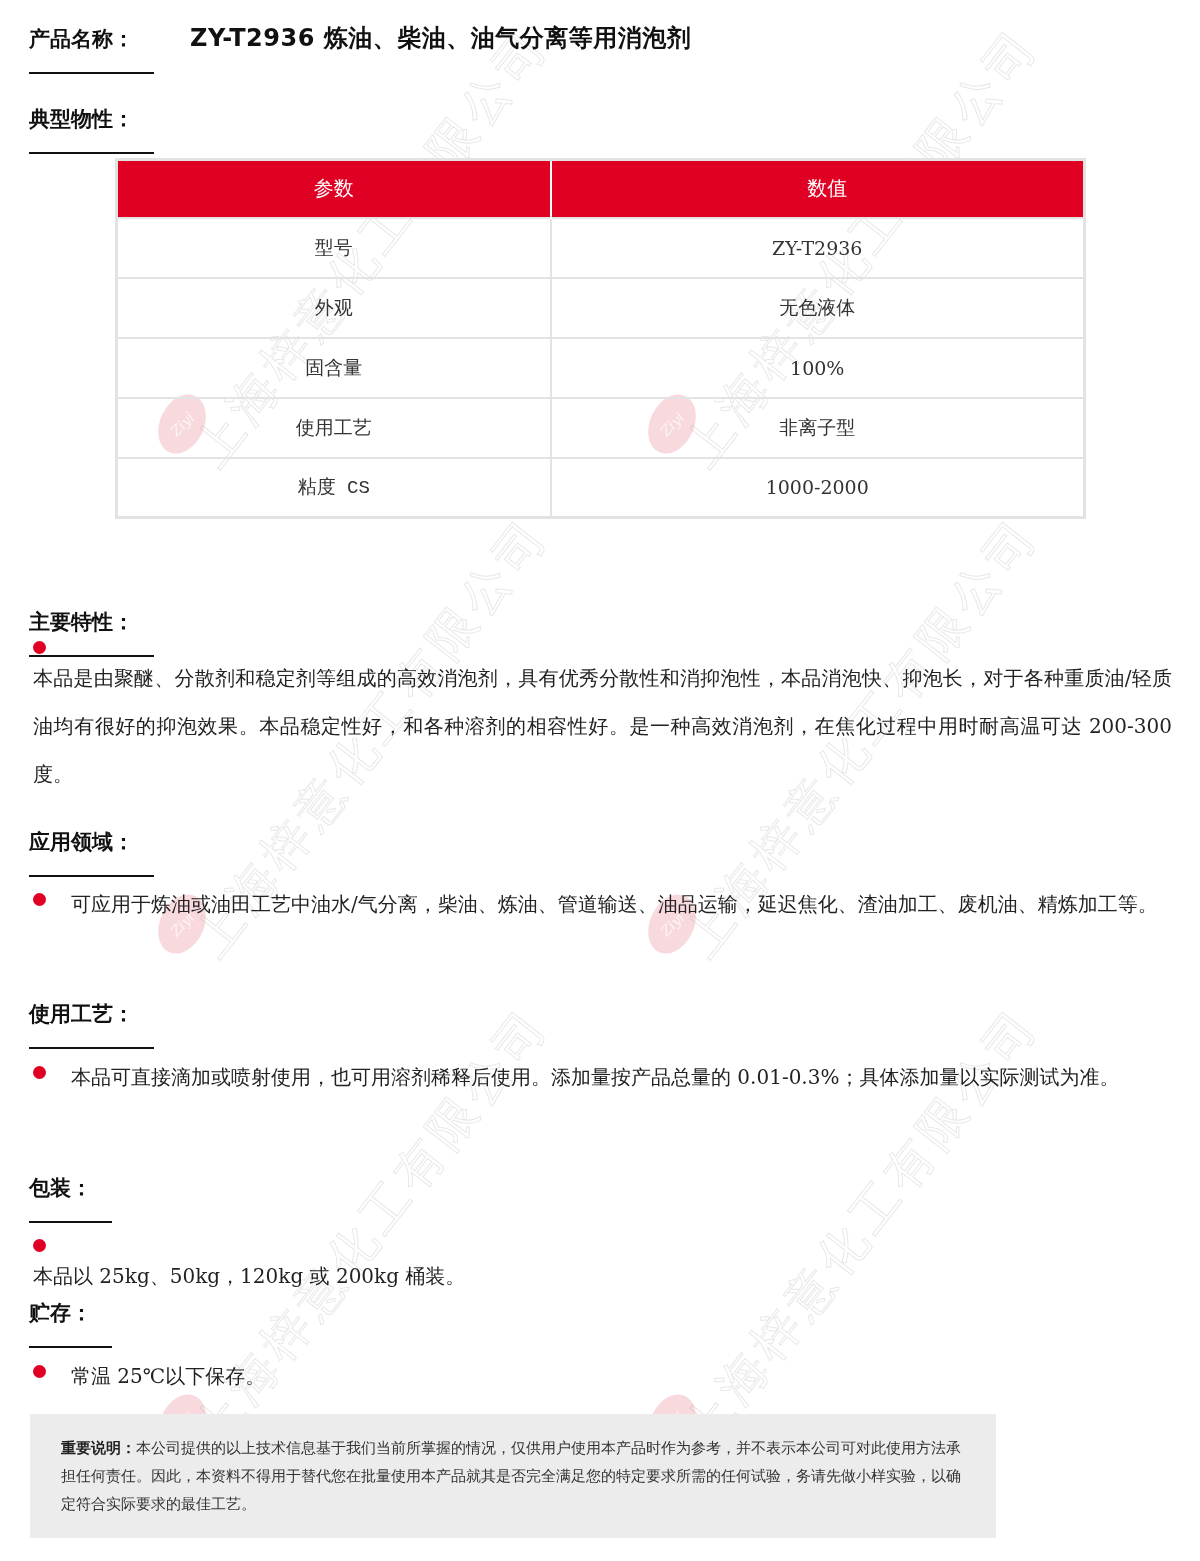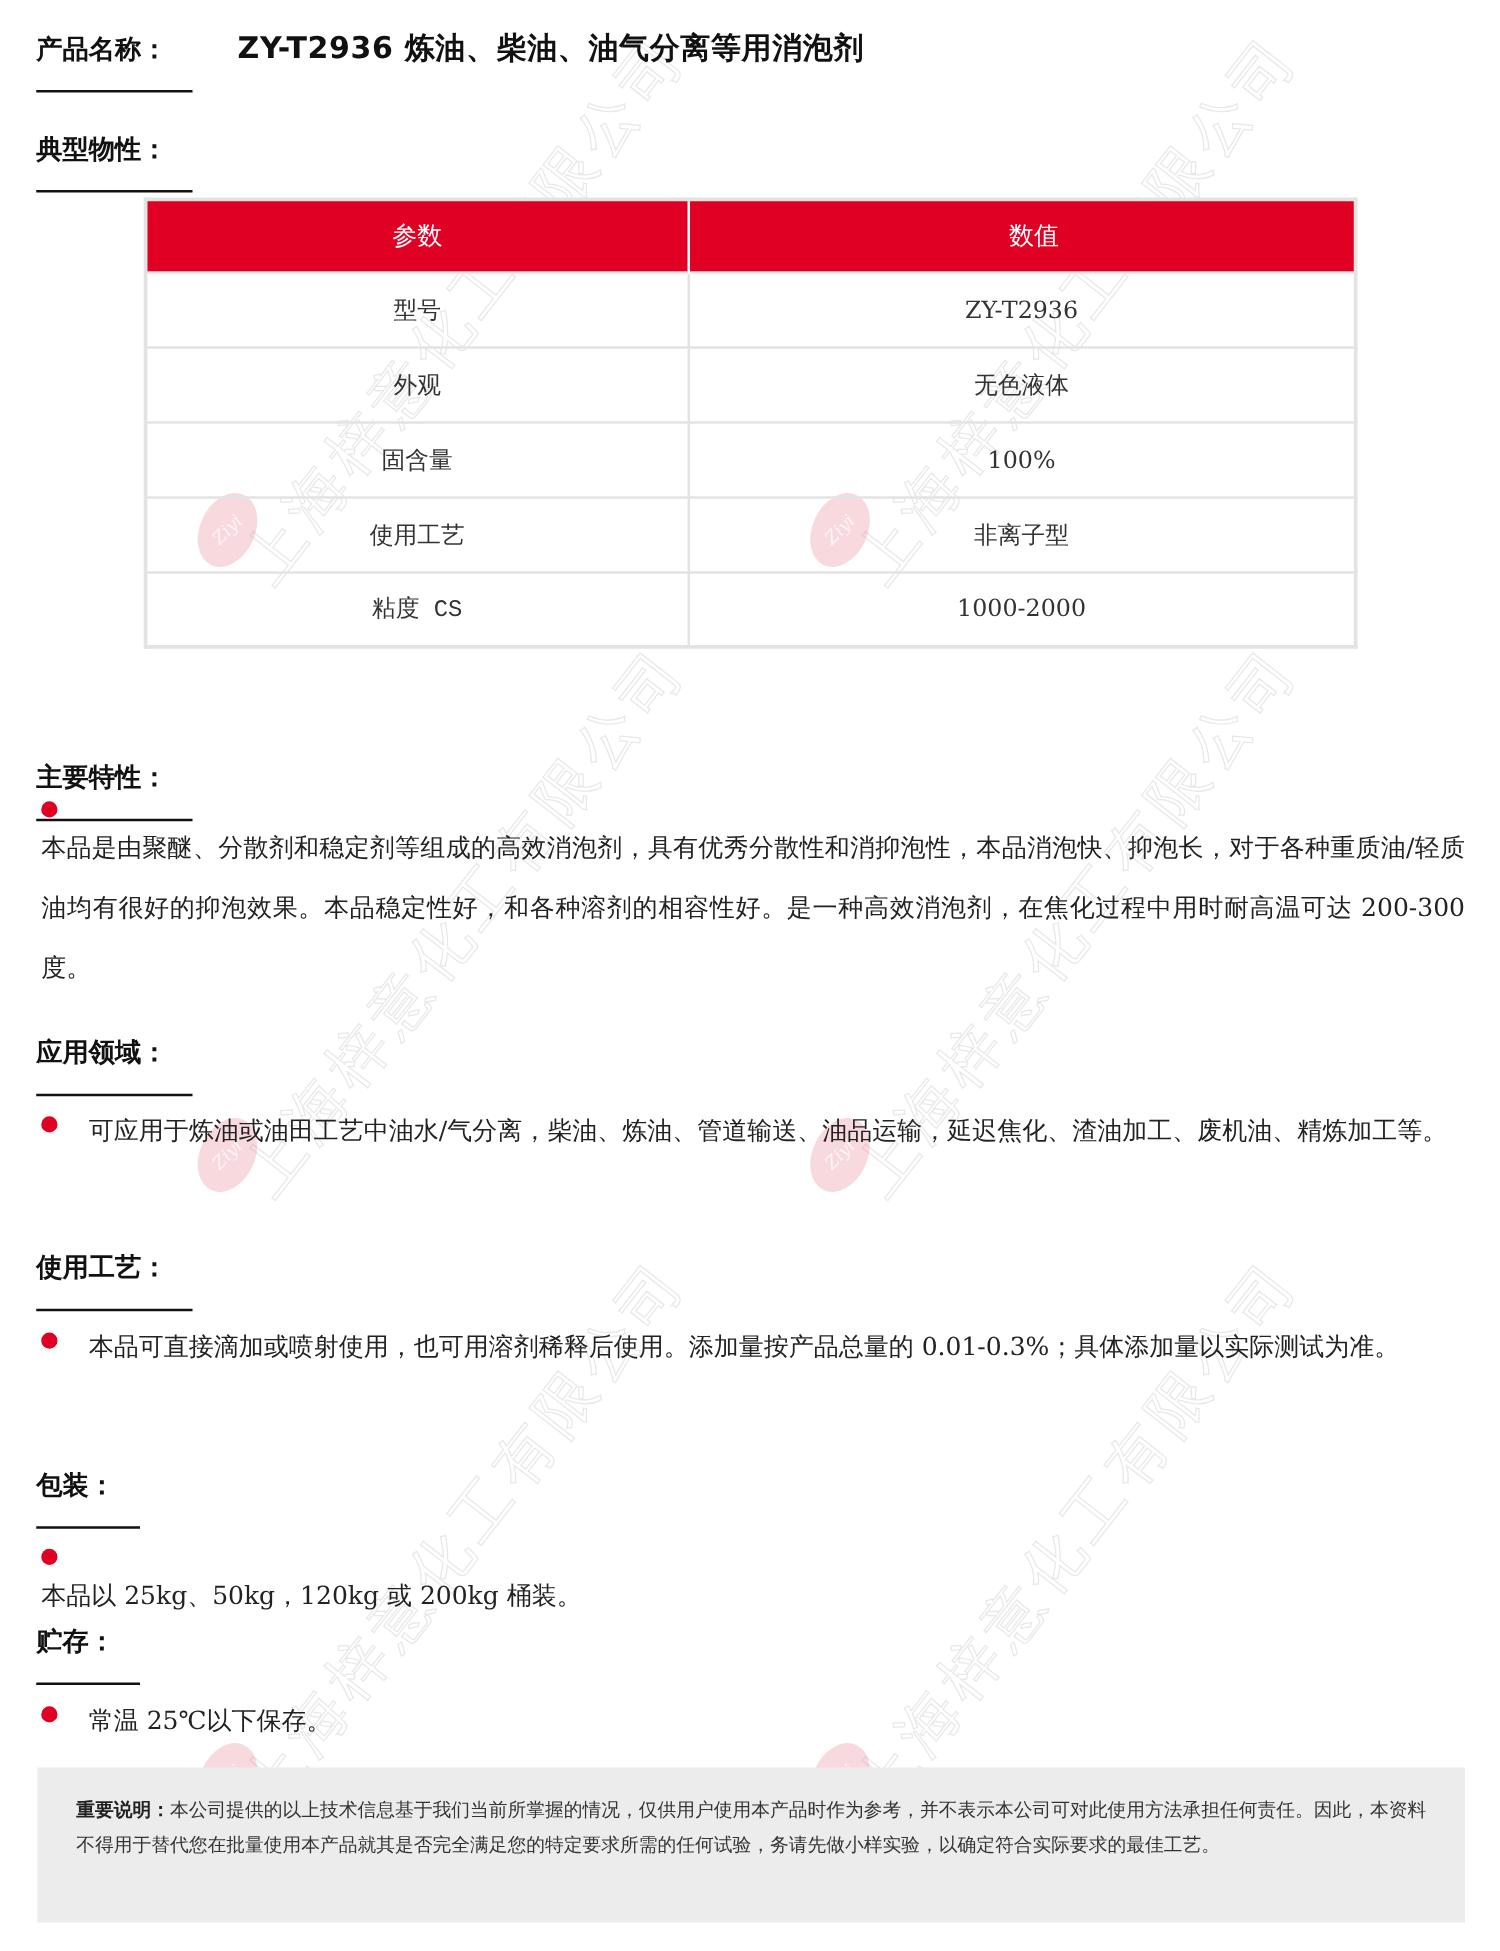--- a/index.html
+++ b/index.html
@@ -57,21 +57,21 @@
     .bullet-dot {
       width: 13px; height: 13px; border-radius: 50%; background: #df0024;
       flex-shrink: 0; margin-top: 13px; margin-right: 25px;
     }
     .bullet-text {
       font-size: 20px; line-height: 48px; color: #222; text-align: justify;
       text-align-last: left;
     }
 
     .notice {
-      position: absolute; left: 30px; top: 1414px; width: 1142px; height: 124px;
+      position: absolute; left: 30px; top: 1414px; width: 966px; height: 124px;
       background: #ececec; padding: 20px 30px 0 31px;
     }
     .notice p { font-size: 15px; line-height: 28px; color: #333; }
     .notice .notice-title { font-weight: bold; font-family: "DejaVu Sans", "Liberation Sans", sans-serif; color: #222; }
   </style>
 </head>
 <body>
 
 <div class="watermark-layer">
   <div class="wm-text" style="left:180px; top:440px;">上海梓意化工有限公司</div>

